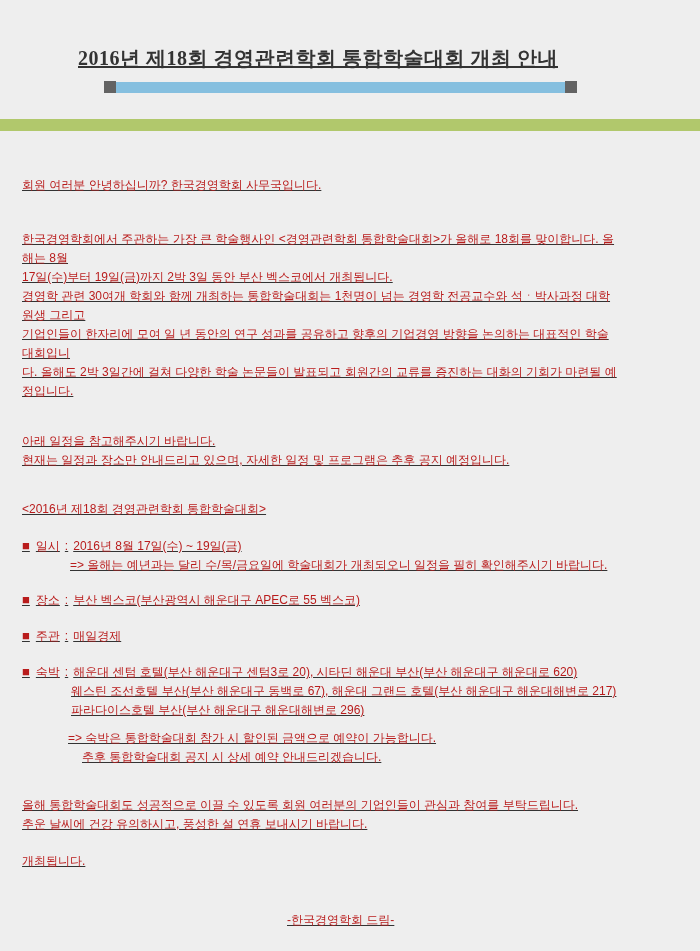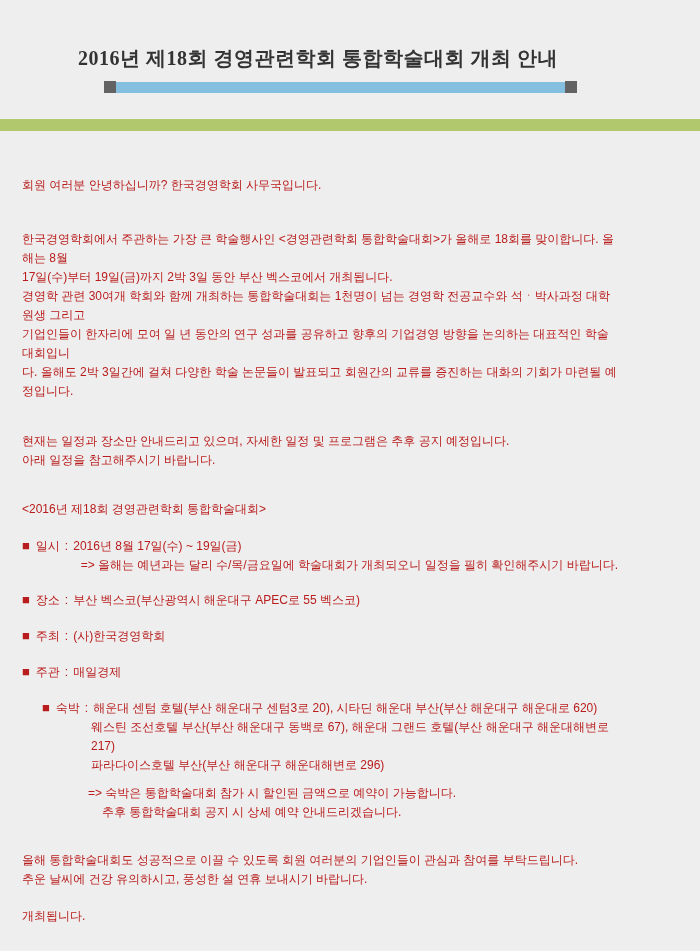--- a/index.html
+++ b/index.html
@@ -3,21 +3,21 @@
 <meta charset="utf-8">
 <style>
   html,body{margin:0;padding:0;}
   body{
     width:700px;height:951px;
     background:#eeeeee;
     font-family:"Liberation Sans","DejaVu Sans",sans-serif;
     font-size:12px;color:#333333;
     overflow:hidden;
   }
-  .page{position:relative;width:636px;height:951px;}
+  .page{position:relative;width:636px;height:951px;text-decoration:underline;}
 
   
   .title{
     margin:0;padding-top:45px;
     text-align:center;
     font-family:"Liberation Serif","DejaVu Serif",serif;
     font-size:20px;font-weight:bold;line-height:27px;
     color:#333333;letter-spacing:0.5px;
   }
   .divider{display:flex;align-items:center;margin:9px 0 0 104px;width:473px;height:12px;}
@@ -31,27 +31,27 @@
   .p-greeting{margin-top:45px;}
   .p-intro{margin-top:35px;}
   .p-desc{}
   .p-notice{margin-top:31px;}
   .p-heading{margin-top:30px;}
 
   .item-datetime{margin-top:17px;}
   .item-venue{margin-top:15px;}
   .item-host{margin-top:16px;}
   .item-organizer{margin-top:16px;}
-  .item-lodging{margin-top:16px;margin-left:20px;}
+  .item-lodging{margin-top:16px;}
 
   .bullet{font-size:13px;margin-right:6px;}
   .label{margin-right:5px;}
   .sep{margin-right:5px;}
 
-  .note-datetime{margin-left:48px;text-align:right;}
+  .note-datetime{margin-left:48px;}
   .lodging-cont{margin-left:49px;}
   .lodging-notes{margin-top:9px;}
   .lodging-note1{margin-left:46px;}
   .lodging-note2{margin-left:60px;}
 
   .p-closing{margin-top:29px;}
   .p-thanks{margin-top:18px;}
   .signature{margin:40px 0 0 265px;}
 </style>
 </head>
@@ -78,40 +78,37 @@
       <div>17일(수)부터 19일(금)까지 2박 3일 동안 부산 벡스코에서 개최됩니다.</div>
     </div>
 
     <div class="p-desc">
       <div>경영학 관련 30여개 학회와 함께 개최하는 통합학술대회는 1천명이 넘는 경영학 전공교수와 석ㆍ박사과정 대학원생 그리고</div>
       <div>기업인들이 한자리에 모여 일 년 동안의 연구 성과를 공유하고 향후의 기업경영 방향을 논의하는 대표적인 학술대회입니</div>
       <div>다. 올해도 2박 3일간에 걸쳐 다양한 학술 논문들이 발표되고 회원간의 교류를 증진하는 대화의 기회가 마련될 예정입니다.</div>
     </div>
 
     <div class="p-notice">
+      <div>아래 일정을 참고해주시기 바랍니다.</div>
       <div>현재는 일정과 장소만 안내드리고 있으며, 자세한 일정 및 프로그램은 추후 공지 예정입니다.</div>
-      <div>아래 일정을 참고해주시기 바랍니다.</div>
     </div>
 
     <div class="p-heading">&lt;2016년 제18회 경영관련학회 통합학술대회&gt;</div>
 
     <div class="item-datetime">
       <div>
         <span class="bullet">■</span><span class="label">일시</span><span class="sep">:</span><span>2016년 8월 17일(수) ~ 19일(금)</span>
       </div>
       <div class="note-datetime">=&gt; 올해는 예년과는 달리 수/목/금요일에 학술대회가 개최되오니 일정을 필히 확인해주시기 바랍니다.</div>
     </div>
 
     <div class="item-venue">
       <span class="bullet">■</span><span class="label">장소</span><span class="sep">:</span><span>부산 벡스코(부산광역시 해운대구 APEC로 55 벡스코)</span>
     </div>
 
-    <div class="item-host">
-      <span class="bullet">■</span><span class="label">주최</span><span class="sep">:</span><span>(사)한국경영학회</span>
-    </div>
 
     <div class="item-organizer">
       <span class="bullet">■</span><span class="label">주관</span><span class="sep">:</span><span>매일경제</span>
     </div>
 
     <div class="item-lodging">
       <div>
         <span class="bullet">■</span><span class="label">숙박</span><span class="sep">:</span><span>해운대 센텀 호텔(부산 해운대구 센텀3로 20), 시타딘 해운대 부산(부산 해운대구 해운대로 620)</span>
       </div>
       <div class="lodging-cont">웨스틴 조선호텔 부산(부산 해운대구 동백로 67), 해운대 그랜드 호텔(부산 해운대구 해운대해변로 217)</div>

